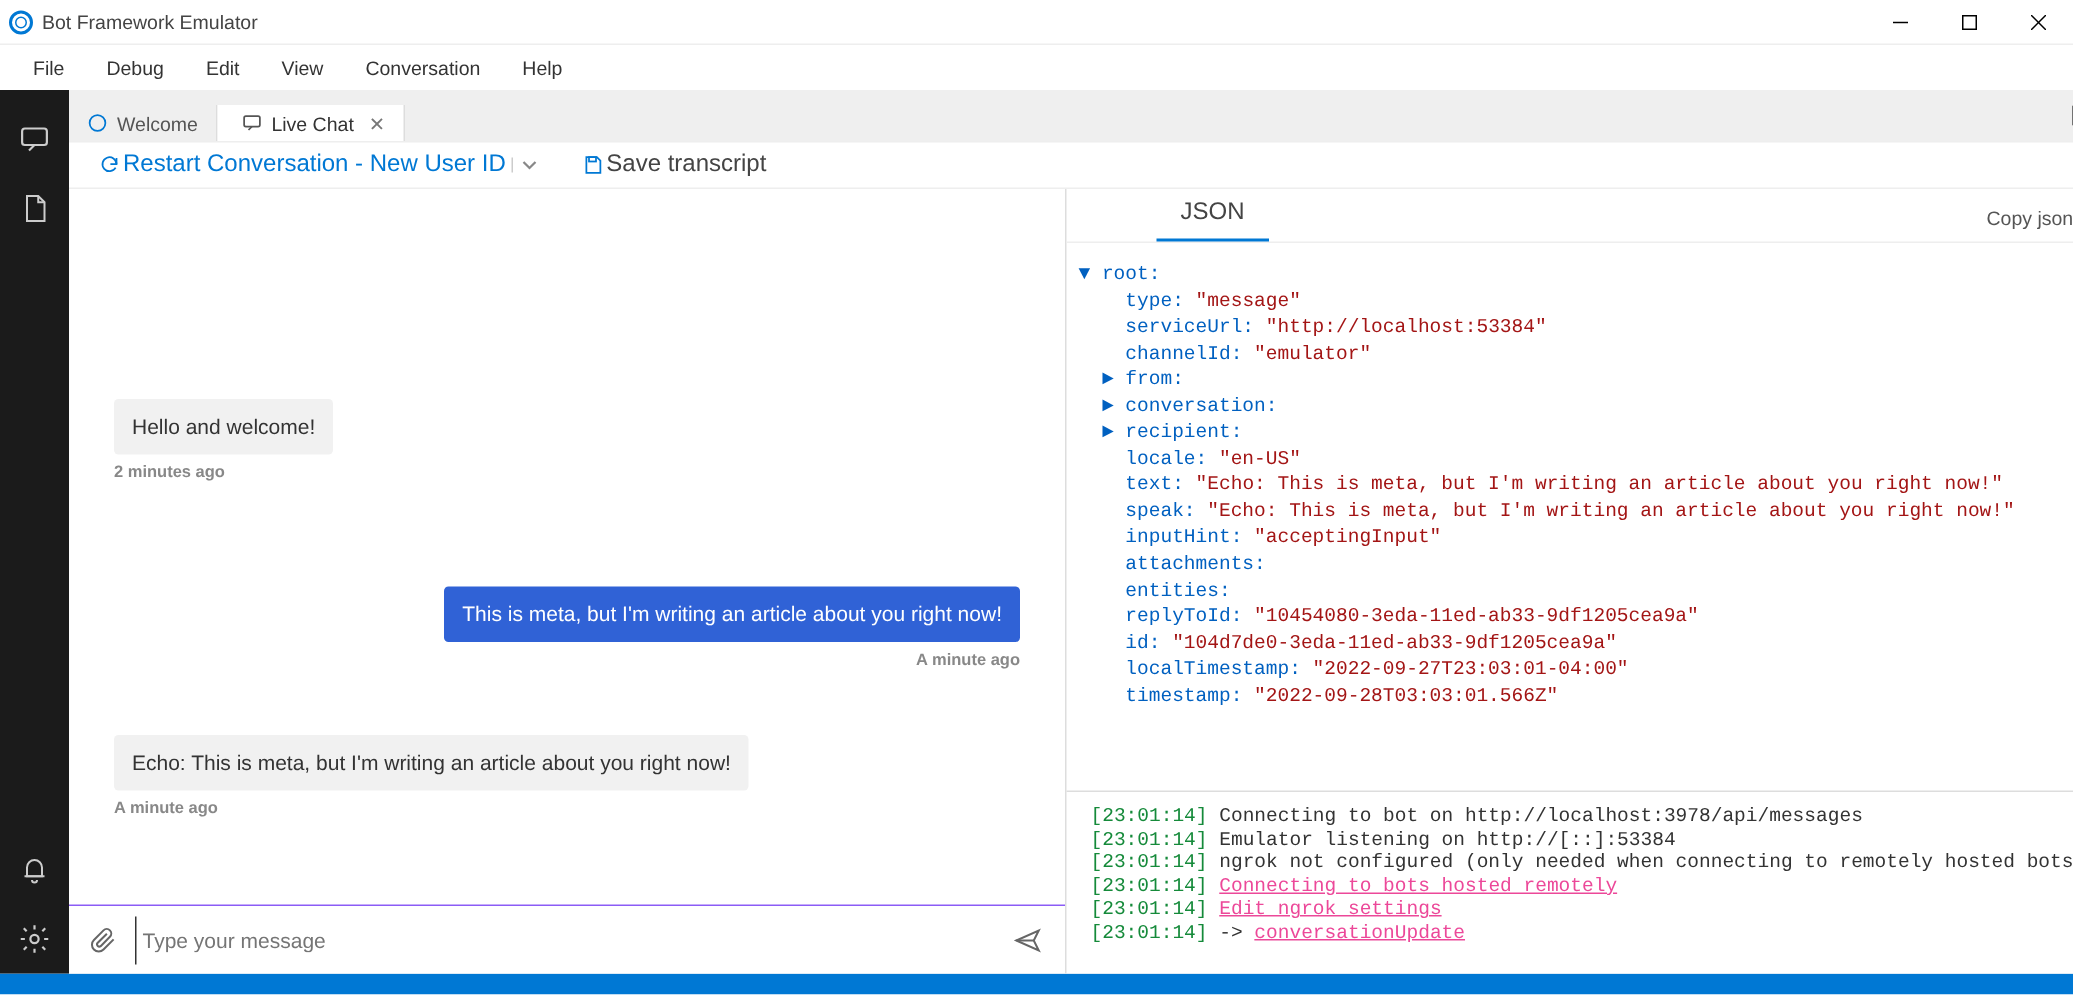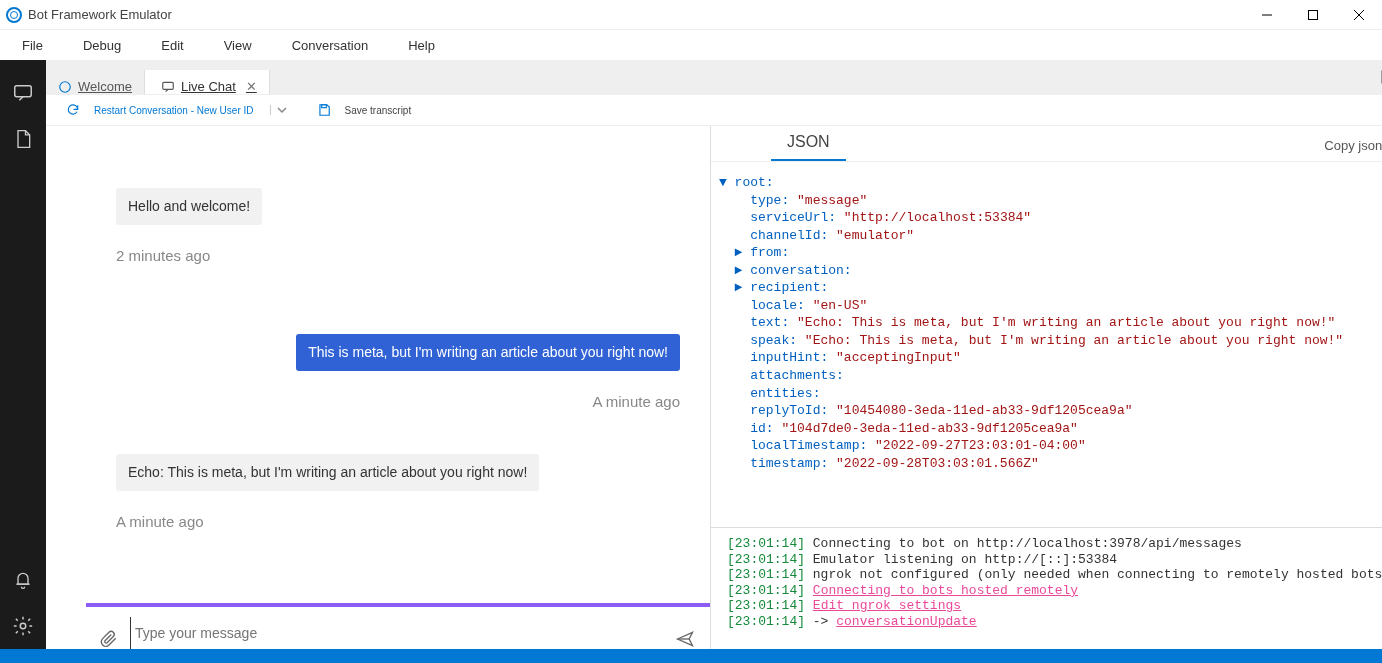--- a/index.html
+++ b/index.html
@@ -4,46 +4,46 @@
 <style>
   * { box-sizing: border-box; margin: 0; padding: 0; }
   html, body { width: 1382px; height: 663px; font-family: "Segoe UI", Arial, sans-serif; font-size: 13px; color: #333; overflow: hidden; background: #fff; }
   .titlebar { height: 30px; display: flex; align-items: center; padding-left: 6px; border-bottom: 1px solid #eee; }
   .titlebar .logo { width: 16px; height: 16px; border: 2px solid #0078d4; border-radius: 50%; margin-right: 6px; position: relative; }
   .titlebar .logo::after { content: ''; position: absolute; inset: 2px; border: 1px solid #0078d4; border-radius: 50%; }
   .titlebar .title { font-size: 13px; color: #444; }
   .titlebar .winbtns { margin-left: auto; display: flex; }
   .winbtn { width: 46px; height: 30px; display: flex; align-items: center; justify-content: center; cursor: pointer; }
   .winbtn svg { width: 10px; height: 10px; }
-  .menubar { height: 30px; display: flex; align-items: center; padding-left: 10px; gap: 16px; background: #fff; }
+  .menubar { height: 30px; display: flex; align-items: center; padding-left: 10px; gap: 4px; background: #fff; }
   .menubar .item { padding: 4px 12px; cursor: pointer; color: #333; }
   .body { display: flex; height: calc(663px - 30px - 30px - 14px); }
   .sidebar { width: 46px; background: #1b1b1b; display: flex; flex-direction: column; align-items: center; padding-top: 10px; }
   .sidebar .icon { width: 46px; height: 46px; display: flex; align-items: center; justify-content: center; cursor: pointer; color: #ccc; }
   .sidebar .spacer { flex: 1; }
   .main { flex: 1; display: flex; flex-direction: column; background: #f3f3f3; }
   .tabstrip { height: 34px; background: #efefef; display: flex; align-items: flex-end; }
-  .tab { height: 24px; padding: 0 12px; display: flex; align-items: flex-end; gap: 6px; font-size: 13px; color: #555; cursor: pointer; border-right: 1px solid #ddd; text-decoration: underline; }
+  .tab { height: 24px; padding: 0 12px; display: flex; align-items: center; gap: 6px; font-size: 13px; color: #555; cursor: pointer; border-right: 1px solid #ddd; }
   .tab.active { background: #fff; color: #333; padding-left: 16px; }
   .tab .close { margin-left: 4px; font-size: 13px; color: #777; }
   .tabstrip .right { margin-left: auto; padding-right: 10px; height: 34px; display:flex; align-items:center; }
   .toolbar { height: 32px; background: #fff; border-top: 1px solid #eee; border-bottom: 1px solid #eee; display: flex; align-items: center; padding-left: 20px; gap: 30px; }
-  .toolbar .btn { display: flex; align-items: center; gap: 14px; color: #0078d4; font-size: 10px; cursor: pointer; }
+  .toolbar .btn { display: flex; align-items: center; gap: 2px; color: #0078d4; font-size: 16px; cursor: pointer; }
   .toolbar .btn.dark { color: #444; }
   .content { flex: 1; display: flex; background: #fff; min-height: 0; }
-  .chatcol { width: 665px; border-right: 1px solid #ddd; display: flex; flex-direction: column; padding-left: 40px; }
+  .chatcol { width: 665px; border-right: 1px solid #ddd; display: flex; flex-direction: column; }
   .chatmsgs { flex: 1; padding: 20px 30px 10px 30px; display: flex; flex-direction: column; justify-content: flex-end; }
   .msgrow { margin-bottom: 18px; }
   .bubble { display: inline-block; padding: 9px 12px; border-radius: 3px; max-width: 440px; font-size: 14px; line-height: 1.35; }
   .bubble.bot { background: #f1f1f1; color: #333; }
   .bubble.user { background: #3062d6; color: #fff; margin-top: 12px; }
   .msgrow.user { text-align: right; }
-  .timestamp { font-size: 15px; color: #888; margin-top: 22px; }
+  .timestamp { font-size: 11px; color: #888; margin-top: 6px; font-weight: bold; }
   .msgrow.user .timestamp { text-align: right; }
-  .chatinput { height: 46px; border-top: 4px solid #8b5cf6; display: flex; align-items: flex-end; padding: 0 14px; gap: 12px; margin-top: 15px; }
+  .chatinput { height: 46px; border-top: 1px solid #8b5cf6; display: flex; align-items: center; padding: 0 14px; gap: 12px; }
   .chatinput input { flex: 1; border: none; outline: none; font-size: 14px; height: 32px; border-left: 1px solid #333; padding-left: 4px; }
   .inspector { flex: 1; display: flex; flex-direction: column; min-width: 0; }
   .insp-tabs { height: 36px; display: flex; align-items: flex-end; padding-left: 60px; border-bottom: 1px solid #eee; }
   .insp-tab { padding: 8px 16px; font-size: 16px; color: #444; border-bottom: 2px solid #0078d4; cursor: pointer; }
   .insp-tabs .copy { margin-left: auto; margin-right: 20px; padding: 8px 4px; color: #555; cursor: pointer; }
   .json { flex: 1; padding: 12px 8px; font-family: Consolas, "Courier New", monospace; font-size: 13px; line-height: 1.35; overflow: auto; color: #333; }
   .json .line { white-space: pre; }
   .k { color: #0060c0; }
   .s { color: #a31515; }
   .tri { color: #0060c0; }

